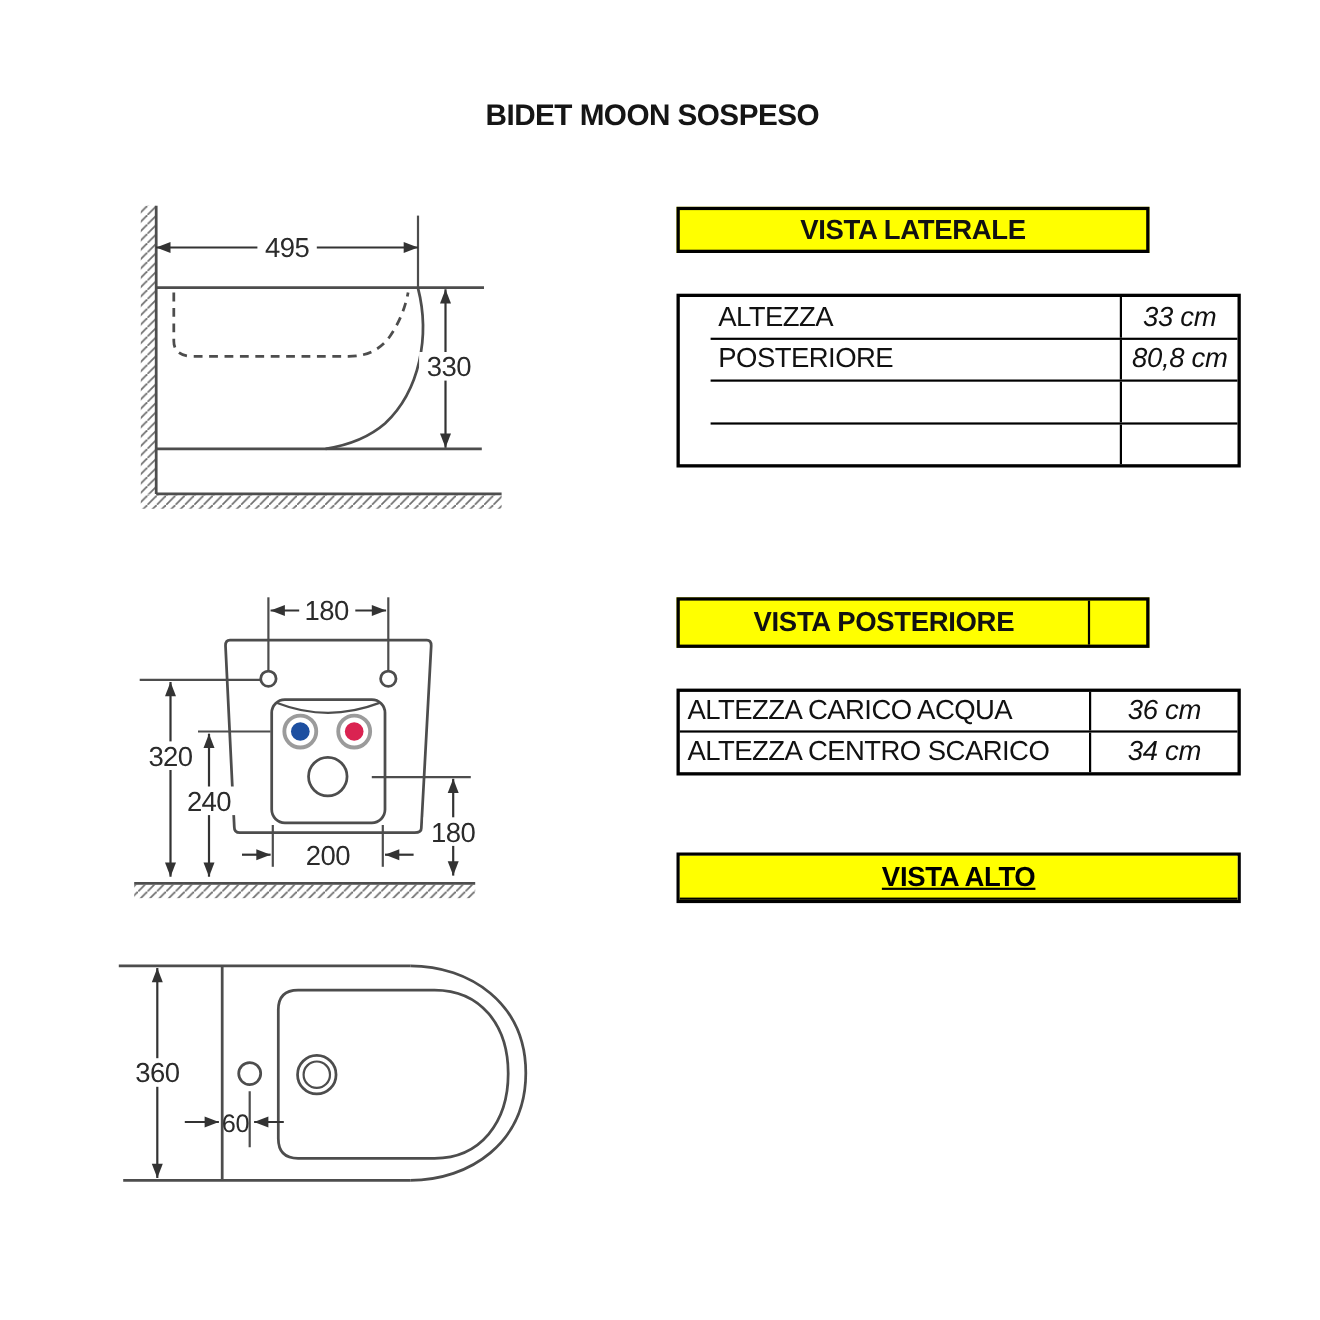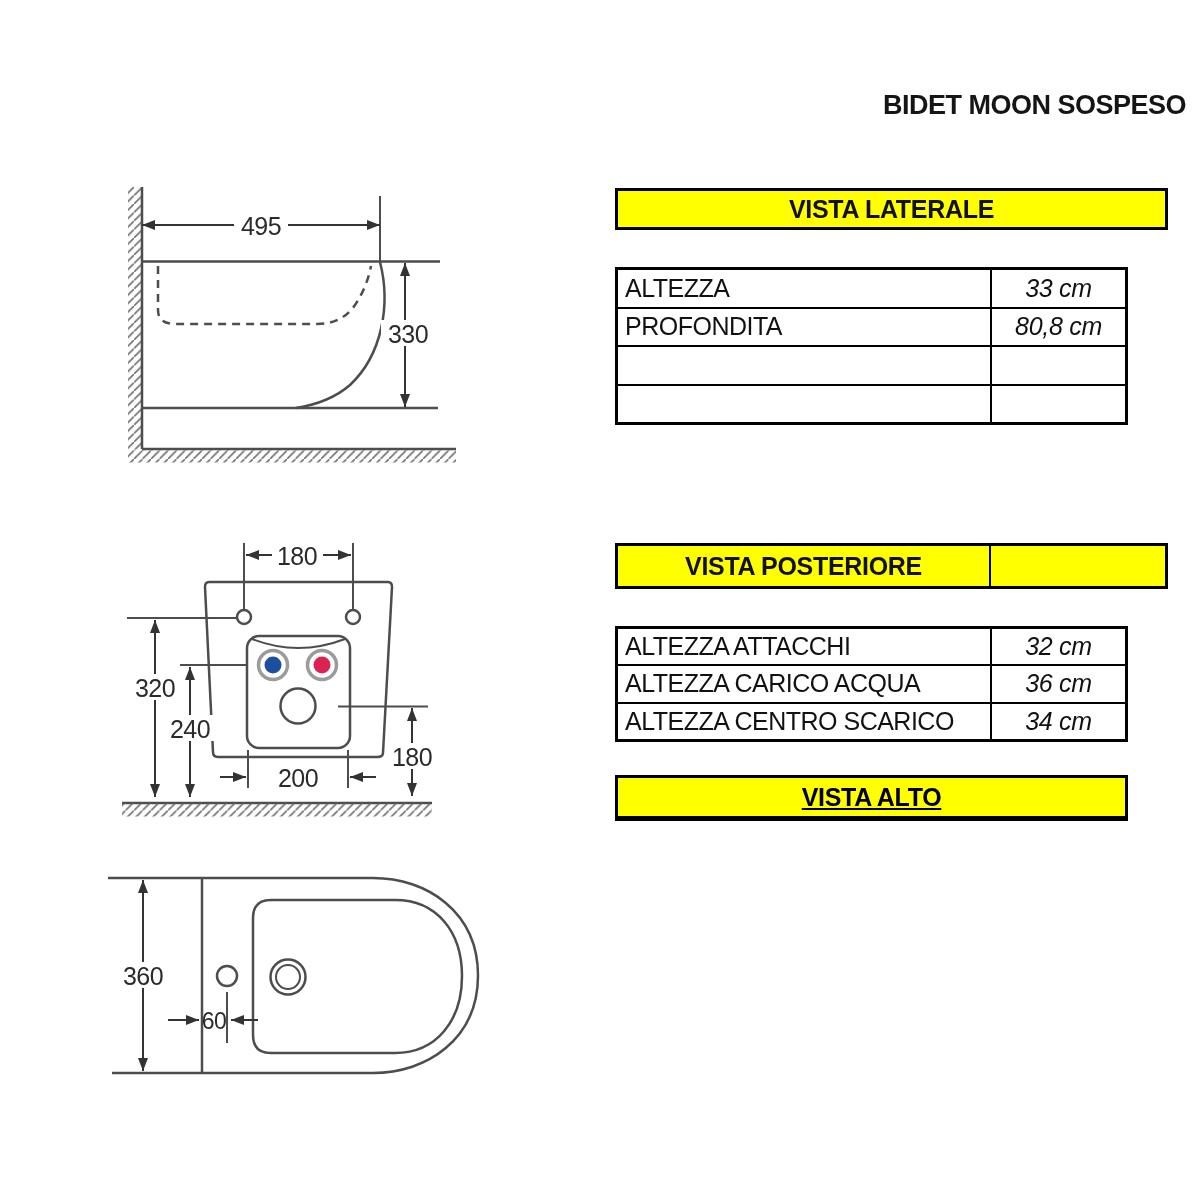--- a/index.html
+++ b/index.html
@@ -1,26 +1,26 @@
 <!DOCTYPE html>
 <html><head>
 <meta charset="utf-8">
 <style>
   html,body{margin:0;padding:0;background:#fff;}
   .page{
     position:relative;width:1200px;height:1200px;background:#ffffff;
     font-family:"Liberation Sans",sans-serif;overflow:hidden;color:#000;
   }
   .title{
-    position:absolute;top:90px;left:0;width:1186px;text-align:right;
+    position:absolute;top:90px;left:0;width:1186px;text-align:center;
     font-size:27px;font-weight:bold;letter-spacing:-0.5px;color:#151515;
   }
   
   .hdr{
-    position:absolute;left:615px;width:553px;background:#ffff00;
+    position:absolute;left:615px;width:430px;background:#ffff00;
     border:3px solid #000;box-sizing:border-box;display:flex;align-items:stretch;
   }
   .hdr .hcell{
     display:flex;align-items:center;justify-content:center;
     font-size:25px;font-weight:bold;letter-spacing:-0.3px;color:#111;
   }
   .hdr .hcell.grow{flex:1;}
   .hdr .split-left{width:373px;border-right:2.5px solid #000;box-sizing:border-box;}
   .dtable{
     position:absolute;left:615px;width:513px;border:3px solid #000;
@@ -138,49 +138,45 @@
     <text x="48" y="116">360</text>
     <line x1="132" y1="132" x2="132" y2="183" stroke="#4d4d4d" stroke-width="2"></line>
     <line x1="73" y1="160" x2="104" y2="160" stroke="#333" stroke-width="2" marker-end="url(#mE)"></line>
     <line x1="136" y1="160" x2="163" y2="160" stroke="#333" stroke-width="2" marker-start="url(#mS)"></line>
     <text class="small" x="119" y="161">60</text>
   </svg>
 
   <div class="hdr" style="top:188px;height:42px;">
     <div class="hcell grow">VISTA LATERALE</div>
   </div>
-  <div class="dtable t1" style="top:267px;">
+  <div class="dtable t1" style="top:267px;padding-left:28px;">
     <div class="drow">
       <div class="dlabel">ALTEZZA</div>
       <div class="dval">33 cm</div>
     </div>
     <div class="drow">
-      <div class="dlabel">PROFONDITA</div>
+      <div class="dlabel">POSTERIORE</div>
       <div class="dval">80,8 cm</div>
     </div>
     <div class="drow">
       <div class="dlabel"></div>
       <div class="dval"></div>
     </div>
     <div class="drow">
       <div class="dlabel"></div>
       <div class="dval"></div>
     </div>
   </div>
 
   <div class="hdr" style="top:543px;height:46px;">
     <div class="hcell split-left">VISTA POSTERIORE</div>
     <div class="hcell grow"></div>
   </div>
   <div class="dtable t2" style="top:626px;">
     <div class="drow">
-      <div class="dlabel">ALTEZZA ATTACCHI</div>
-      <div class="dval">32 cm</div>
-    </div>
-    <div class="drow">
       <div class="dlabel">ALTEZZA CARICO ACQUA</div>
       <div class="dval">36 cm</div>
     </div>
     <div class="drow">
       <div class="dlabel">ALTEZZA CENTRO SCARICO</div>
       <div class="dval">34 cm</div>
     </div>
   </div>
 
   <div class="dtable t3" style="top:775px;">

